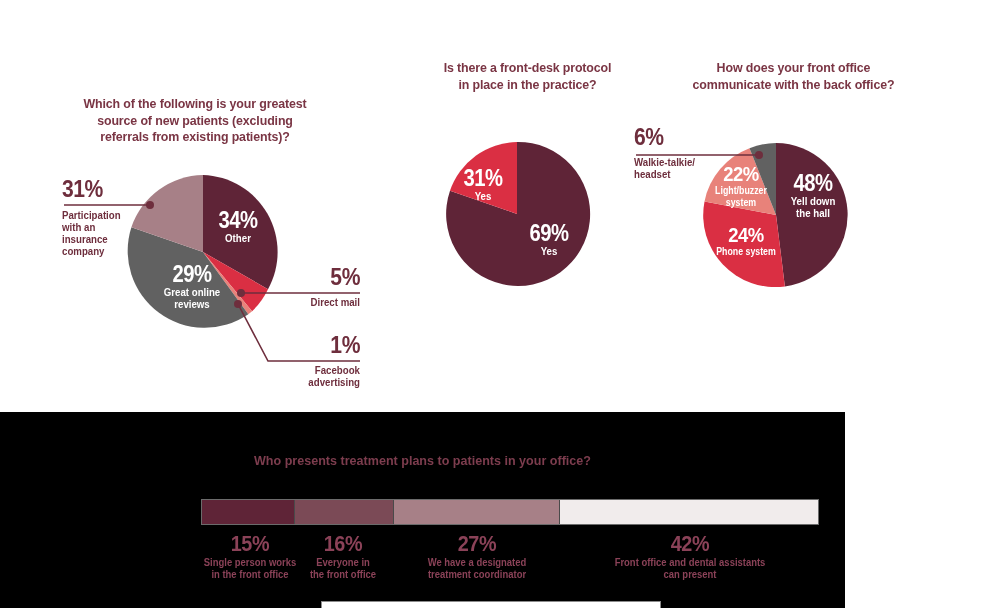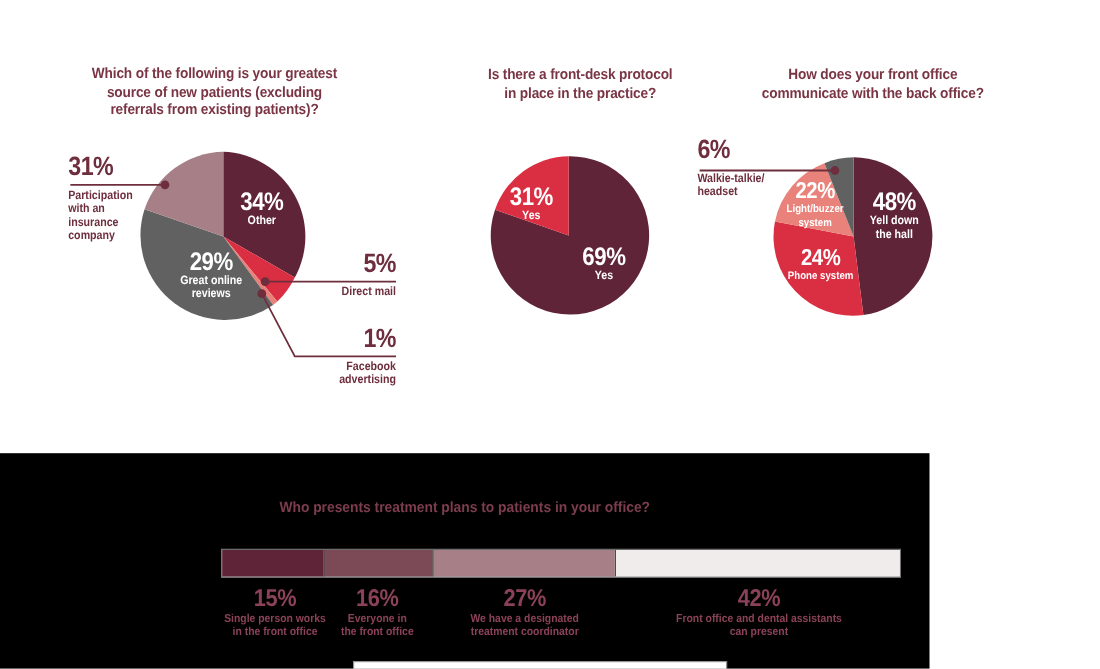--- a/index.html
+++ b/index.html
@@ -22,21 +22,21 @@
     height: 608px;
     background: #ffffff;
   }
 
   
   .pie-panel {
     position: absolute;
     top: 0;
     height: 400px;
   }
-  #panel-1 { left: 0px;   width: 390px; }
+  #panel-1 { left: 0px;   width: 390px; margin-top: 37px; }
   #panel-2 { left: 390px; width: 275px; }
   #panel-3 { left: 626px; width: 335px; }
 
   .chart-title {
     position: absolute;
     left: 0;
     width: 100%;
     text-align: center;
     color: #7a3544;
     font-family: "Liberation Sans Narrow", "Liberation Sans", sans-serif;

